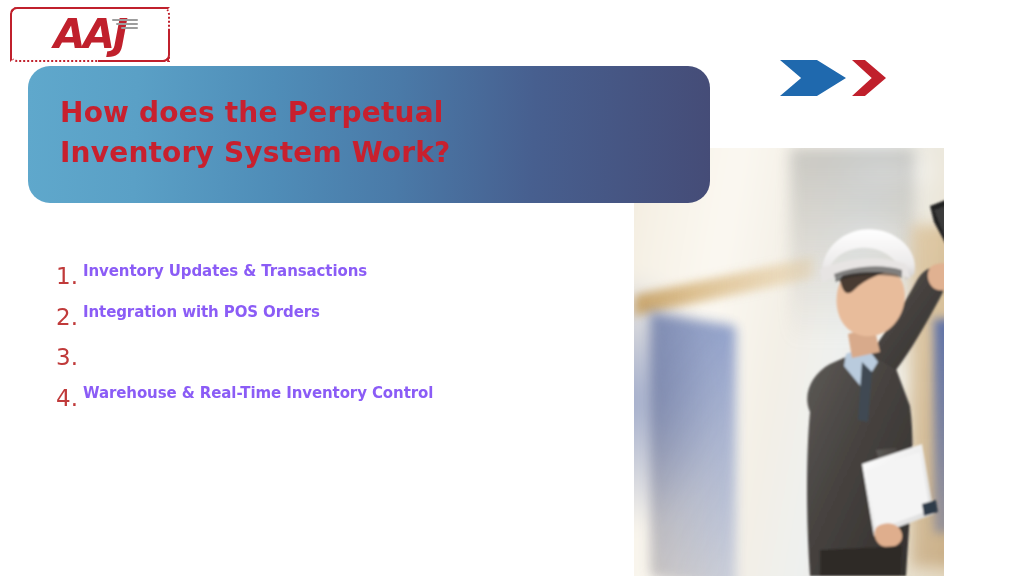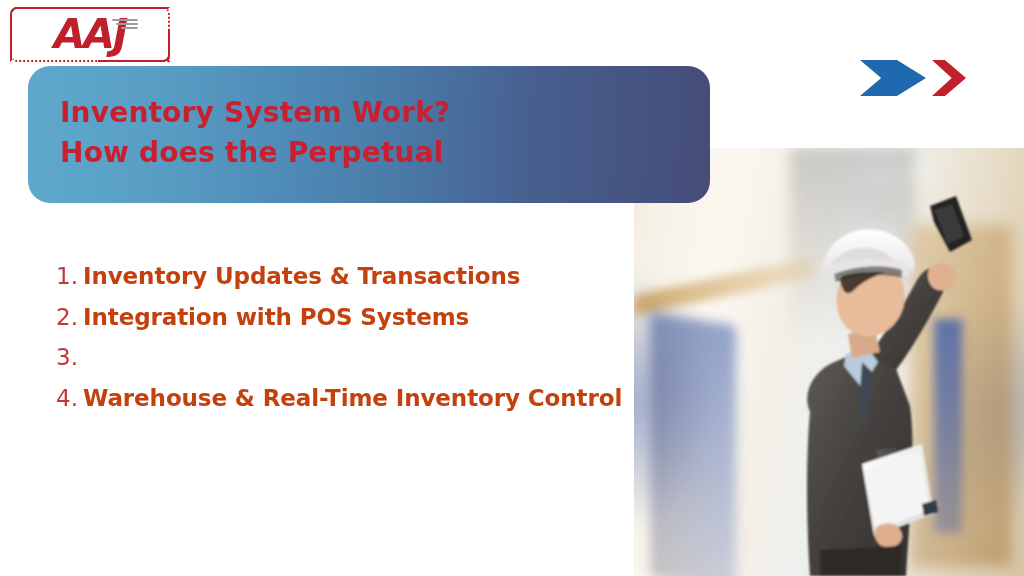--- a/index.html
+++ b/index.html
@@ -4,21 +4,21 @@
 <style>
   * { margin:0; padding:0; box-sizing:border-box; }
   html, body {
     width:1024px; height:576px;
     background:#ffffff;
     font-family:"Liberation Sans", sans-serif;
     overflow:hidden;
   }
   #slide {
     position:relative;
-    width:1024px; height:576px;
+    width:944px; height:576px;
     background:#ffffff;
     overflow:hidden;
   }
 
   
   #logo-block {
     position:absolute;
     left:10px; top:7px;
     width:160px; height:55px;
   }
@@ -215,23 +215,23 @@
     color:#C03A3A;
     font-family:"DejaVu Sans", sans-serif;
     font-size:23px;
     font-weight:normal;
     line-height:1.38;
     width:27px;
     flex:0 0 27px;
     text-align:left;
   }
   #list .txt {
-    color:#c2410c;
+    color:#8b5cf6;
     font-family:"DejaVu Sans", sans-serif;
-    font-size:23px;
+    font-size:15px;
     font-weight:bold;
     line-height:1.38;
     letter-spacing:-.1px;
   }
 </style>
 </head>
 <body>
 
 <div id="slide">
 
@@ -321,33 +321,33 @@
         <path d="M244 378 C254 372 266 376 268 386 C270 396 258 402 248 398
                  C240 394 238 382 244 378 Z" fill="#dfae8d"></path>
 
         <path d="M186 402 L268 398 L266 428 L186 428 Z" fill="#2e2a28"></path>
       </g>
     </svg>
   </div>
 
   <div id="title-banner">
     <div id="title-text">
+      <div>How does the Perpetual</div>
       <div>Inventory System Work?</div>
-      <div>How does the Perpetual</div>
     </div>
   </div>
 
   <ol id="list">
     <li>
       <span class="num">1.</span>
       <span class="txt">Inventory Updates &amp; Transactions</span>
     </li>
     <li>
       <span class="num">2.</span>
-      <span class="txt">Integration with POS Systems</span>
+      <span class="txt">Integration with POS Orders</span>
     </li>
     <li>
       <span class="num">3.</span>
     </li>
     <li>
       <span class="num">4.</span>
       <span class="txt">Warehouse &amp; Real-Time Inventory Control</span>
     </li>
   </ol>
 

